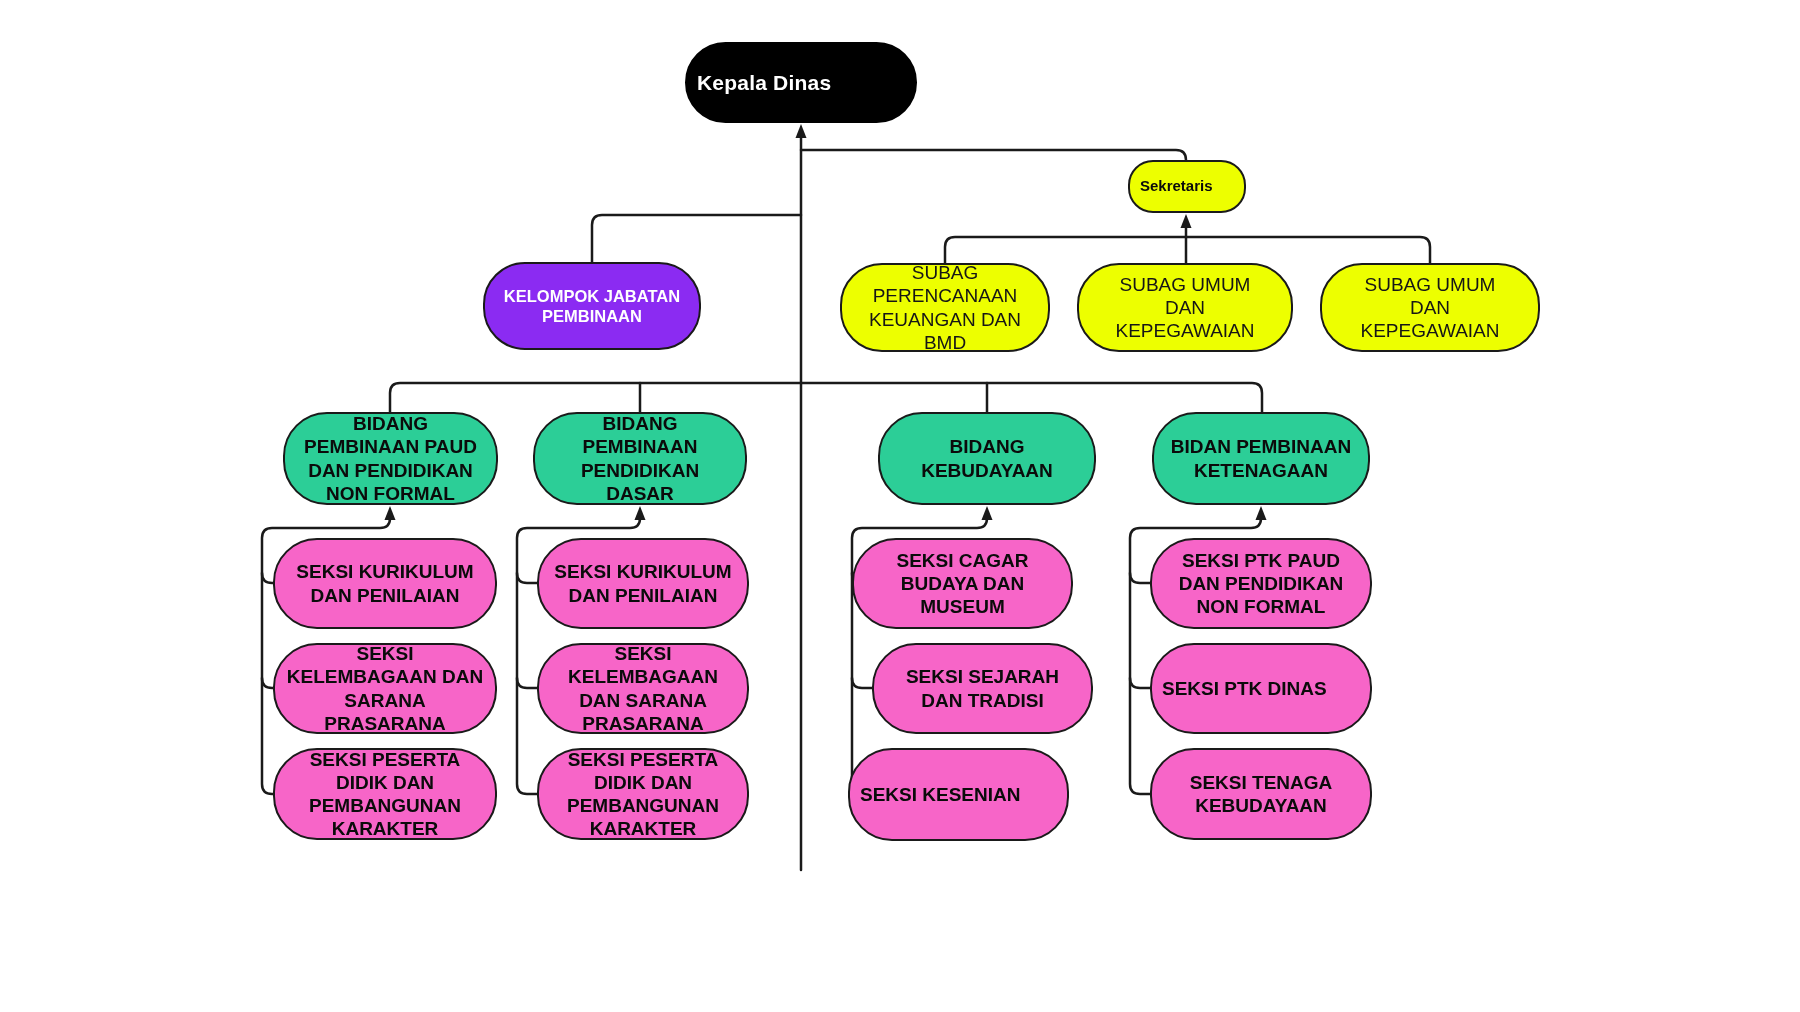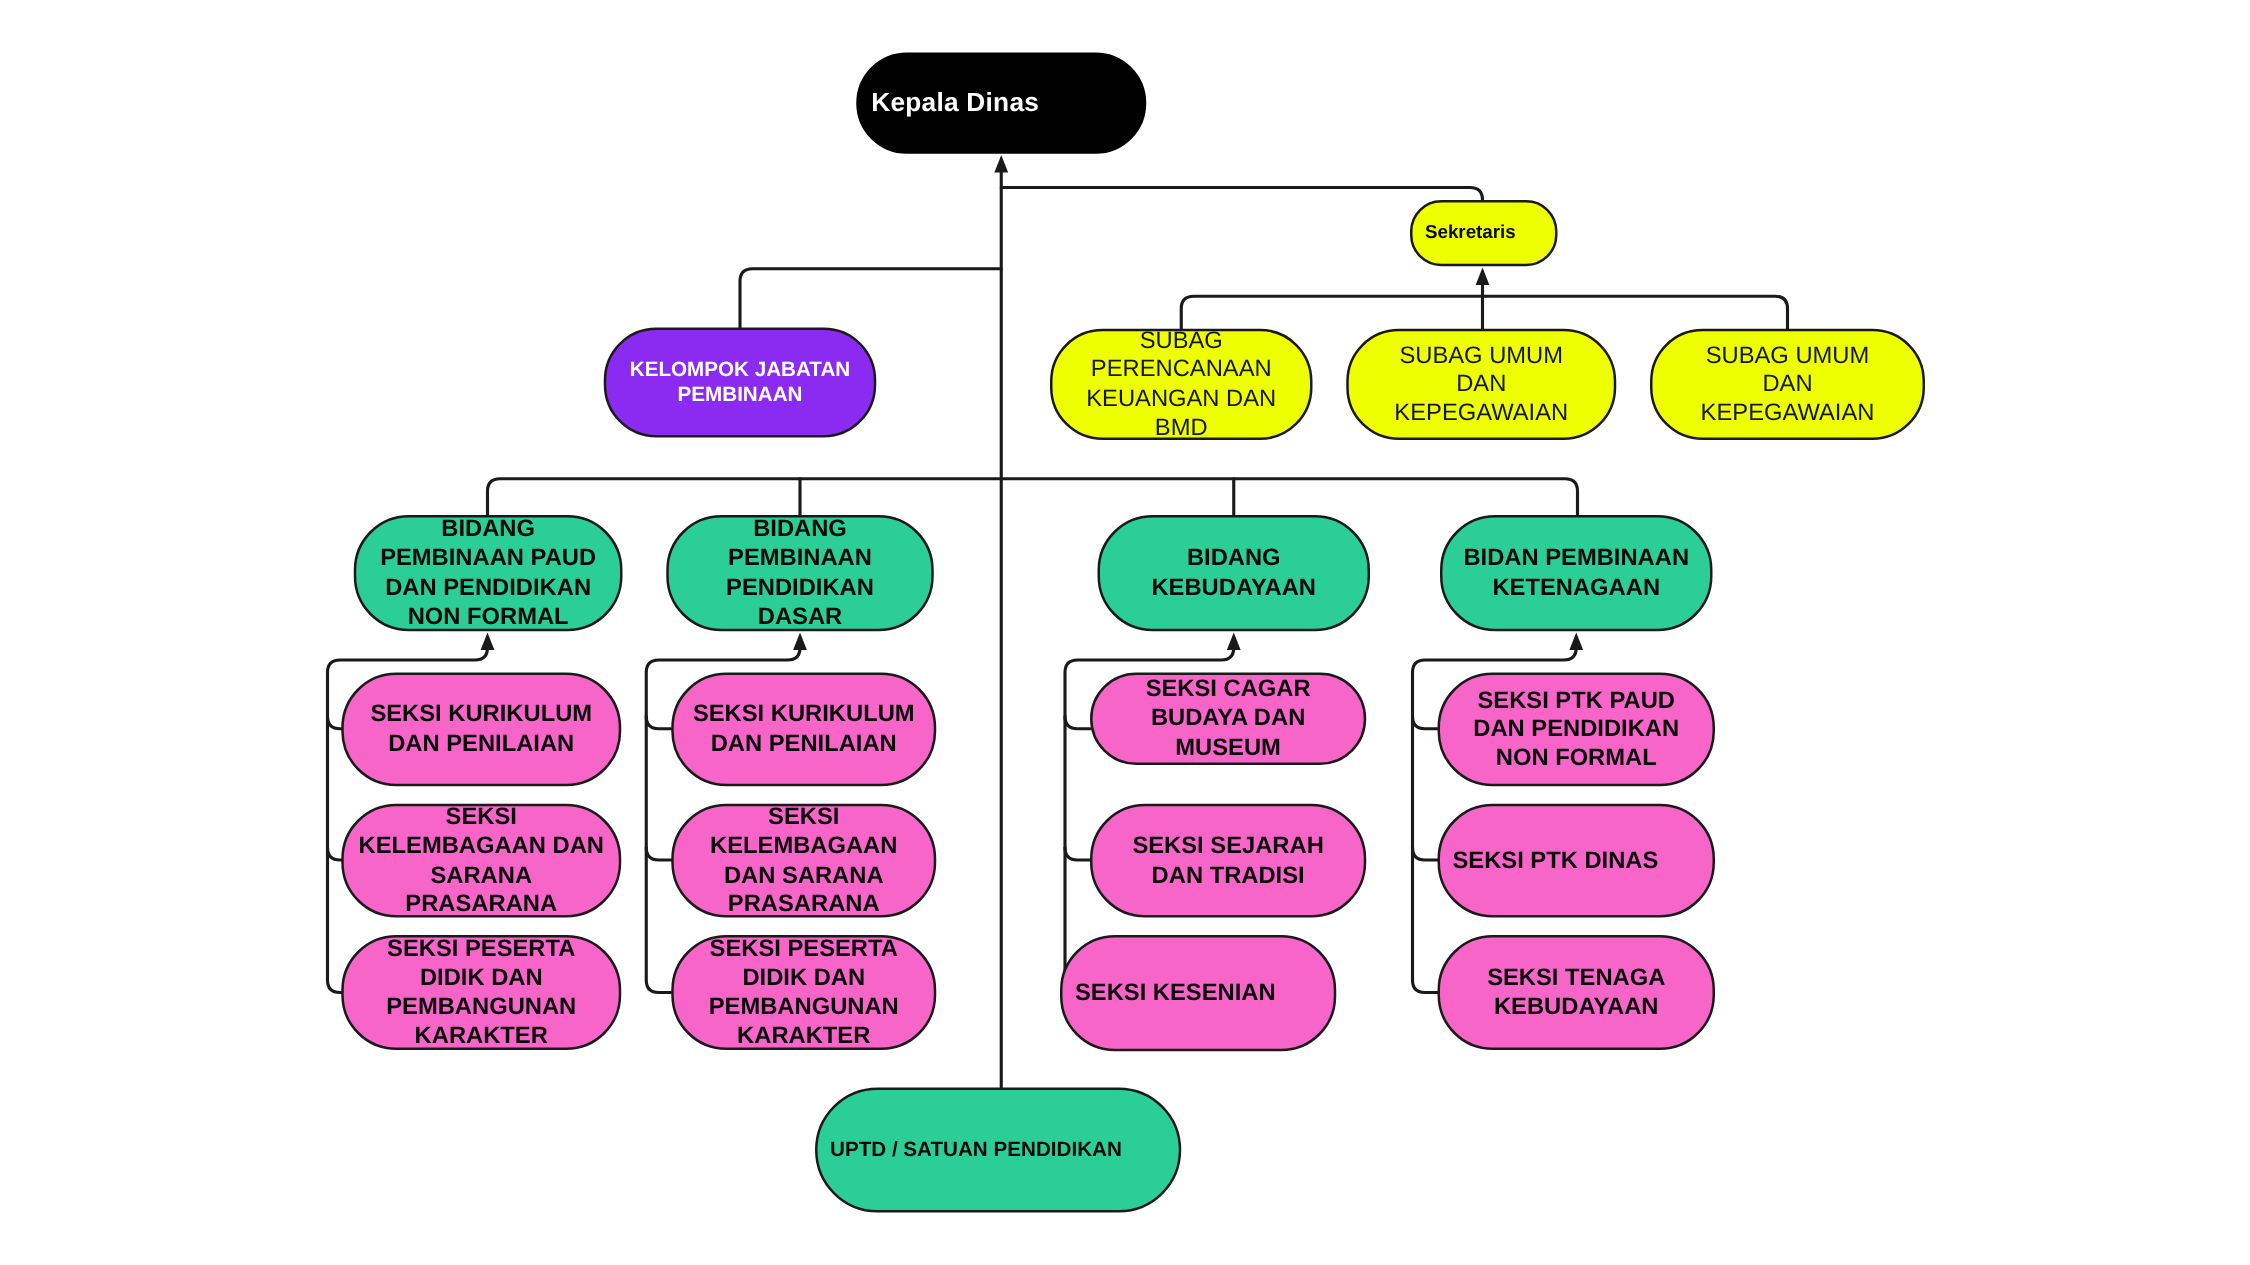--- a/index.html
+++ b/index.html
@@ -151,37 +151,34 @@
   <div class="node n-pink fs-md" style="left:537px; top:538px; width:212px; height:91px; border-radius:44px;">
     <span>SEKSI KURIKULUM DAN PENILAIAN</span>
   </div>
   <div class="node n-pink fs-md" style="left:537px; top:643px; width:212px; height:91px; border-radius:44px;">
     <span>SEKSI KELEMBAGAAN DAN SARANA PRASARANA</span>
   </div>
   <div class="node n-pink fs-md" style="left:537px; top:748px; width:212px; height:92px; border-radius:44px;">
     <span>SEKSI PESERTA DIDIK DAN PEMBANGUNAN KARAKTER</span>
   </div>
 
-  <div class="node n-pink fs-md" style="left:872px; top:538px; width:221px; height:74px; border-radius:44px;">
+  <div class="node n-pink fs-md" style="left:852px; top:538px; width:221px; height:91px; border-radius:44px;">
     <span>SEKSI CAGAR BUDAYA DAN MUSEUM</span>
   </div>
   <div class="node n-pink fs-md" style="left:872px; top:643px; width:221px; height:91px; border-radius:44px;">
     <span>SEKSI SEJARAH DAN TRADISI</span>
   </div>
   <div class="node n-pink fs-md" style="left:848px; top:748px; width:221px; height:93px; border-radius:44px;">
     <span>SEKSI KESENIAN</span>
   </div>
 
   <div class="node n-pink fs-md" style="left:1150px; top:538px; width:222px; height:91px; border-radius:44px;">
     <span>SEKSI PTK PAUD DAN PENDIDIKAN NON FORMAL</span>
   </div>
   <div class="node n-pink fs-md" style="left:1150px; top:643px; width:222px; height:91px; border-radius:44px;">
     <span>SEKSI PTK DINAS</span>
   </div>
   <div class="node n-pink fs-md" style="left:1150px; top:748px; width:222px; height:92px; border-radius:44px;">
     <span>SEKSI TENAGA KEBUDAYAAN</span>
   </div>
 
-  <div class="node n-green fs-lg" style="left:652px; top:870px; width:293px; height:100px; border-radius:50px;">
-    <span>UPTD / SATUAN PENDIDIKAN</span>
-  </div>
 
 </div>
 
 </body></html>

